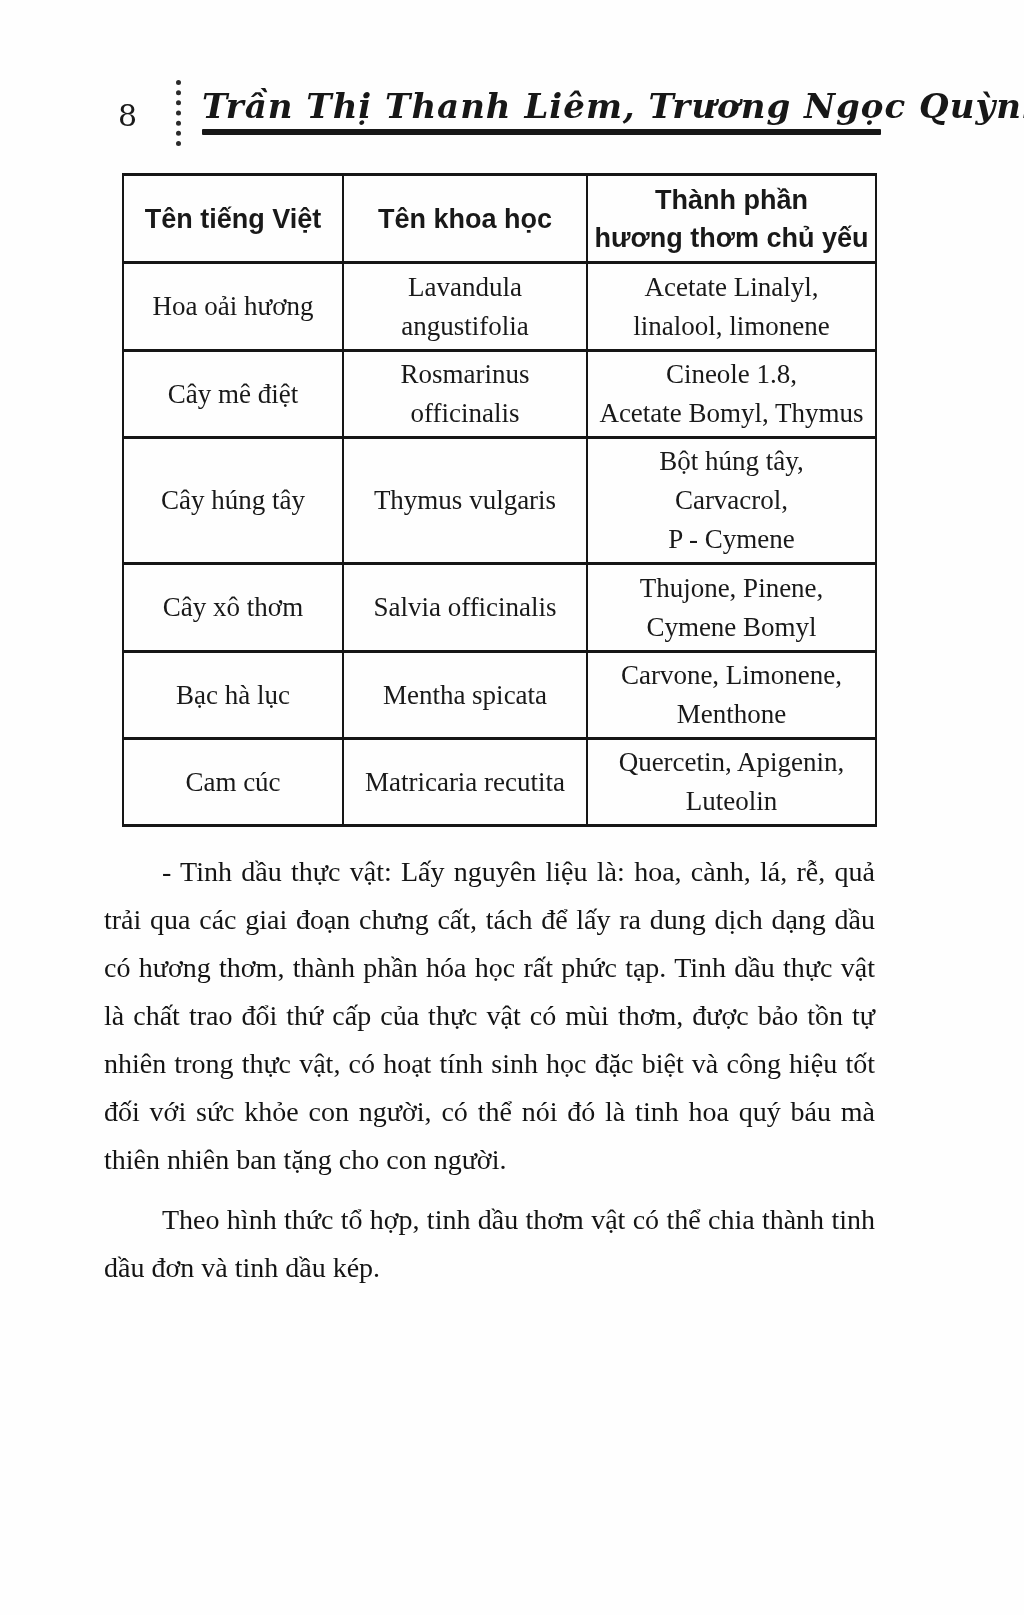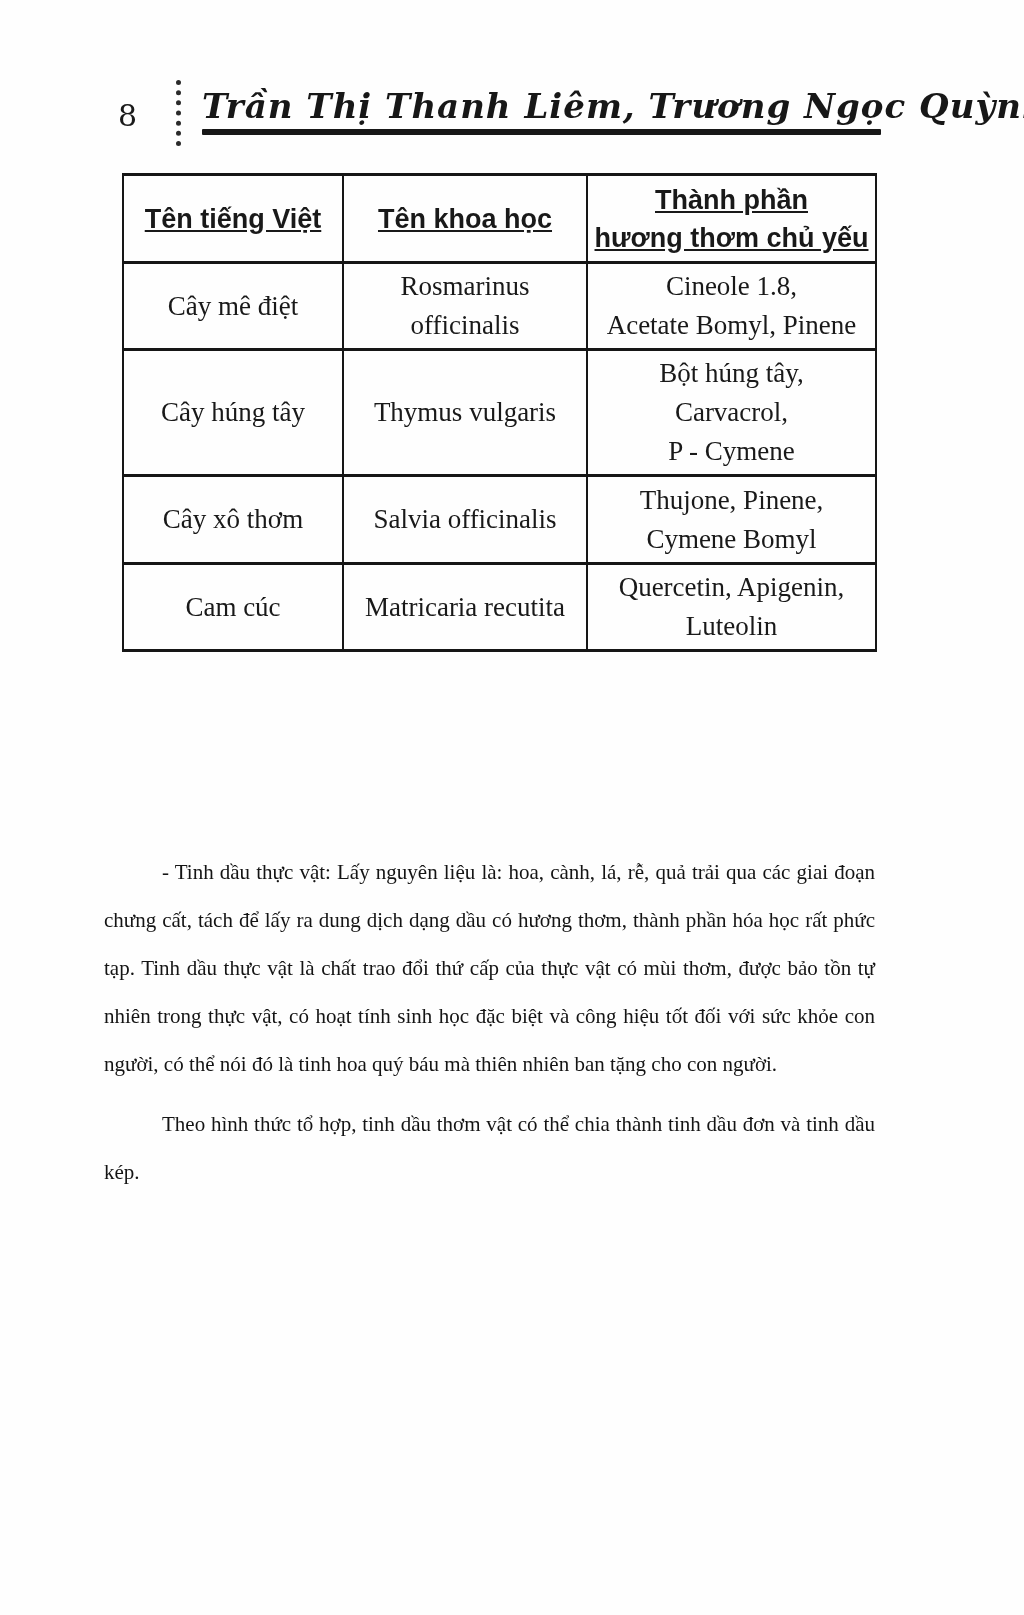--- a/index.html
+++ b/index.html
@@ -83,35 +83,35 @@
     padding: 3px 6px;
     white-space: pre-line;
     line-height: 39px;
   }
   table.oil-table th {
     font-family: "Liberation Sans", sans-serif;
     font-weight: bold;
     font-size: 27px;
     line-height: 38px;
   }
-  tr.row-head { height: 88px; text-decoration: underline; }
+  tr.row-head { height: 88px; }
   tr.row-1 { height: 88px; }
   tr.row-2 { height: 85px; }
   tr.row-3 { height: 124px; }
   tr.row-4 { height: 88px; padding-left: 40px; }
   tr.row-5 { height: 83px; }
   tr.row-6 { height: 84px; margin-left: 32px; }
 
   
   .body-text {
     position: absolute;
     left: 104px;
     top: 848px;
     width: 771px;
-    font-size: 21px;
+    font-size: 28px;
     line-height: 48px;
     text-align: justify;
     color: #141414;
   }
   .body-text p {
     margin: 0 0 12px 0;
     text-indent: 58px;
   }
 </style>
 </head>
@@ -134,39 +134,52 @@
         <col class="c2">
         <col class="c3">
       </colgroup>
     <tbody>
       <tr class="row-head">
         <th>Tên tiếng Việt</th>
         <th>Tên khoa học</th>
         <th>Thành phần
 hương thơm chủ yếu</th>
       </tr>
+      <tr class="row-1">
+        <td>Hoa oải hương</td>
+        <td>Lavandula
+angustifolia</td>
+        <td>Acetate Linalyl,
+linalool, limonene</td>
+      </tr>
       <tr class="row-2">
         <td>Cây mê điệt</td>
         <td>Rosmarinus
 officinalis</td>
         <td>Cineole 1.8,
-Acetate Bomyl, Pinene</td>
+Acetate Bomyl, Thymus</td>
       </tr>
       <tr class="row-3">
         <td>Cây húng tây</td>
         <td>Thymus vulgaris</td>
         <td>Bột húng tây,
 Carvacrol,
 P - Cymene</td>
       </tr>
       <tr class="row-4">
         <td>Cây xô thơm</td>
         <td>Salvia officinalis</td>
         <td>Thujone, Pinene,
 Cymene Bomyl</td>
+      </tr>
+      <tr class="row-5">
+        <td>Bạc hà lục</td>
+        <td>Mentha spicata</td>
+        <td>Carvone, Limonene,
+Menthone</td>
       </tr>
       <tr class="row-6">
         <td>Cam cúc</td>
         <td>Matricaria recutita</td>
         <td>Quercetin, Apigenin,
 Luteolin</td>
       </tr>
     </tbody>
   </table>
 

